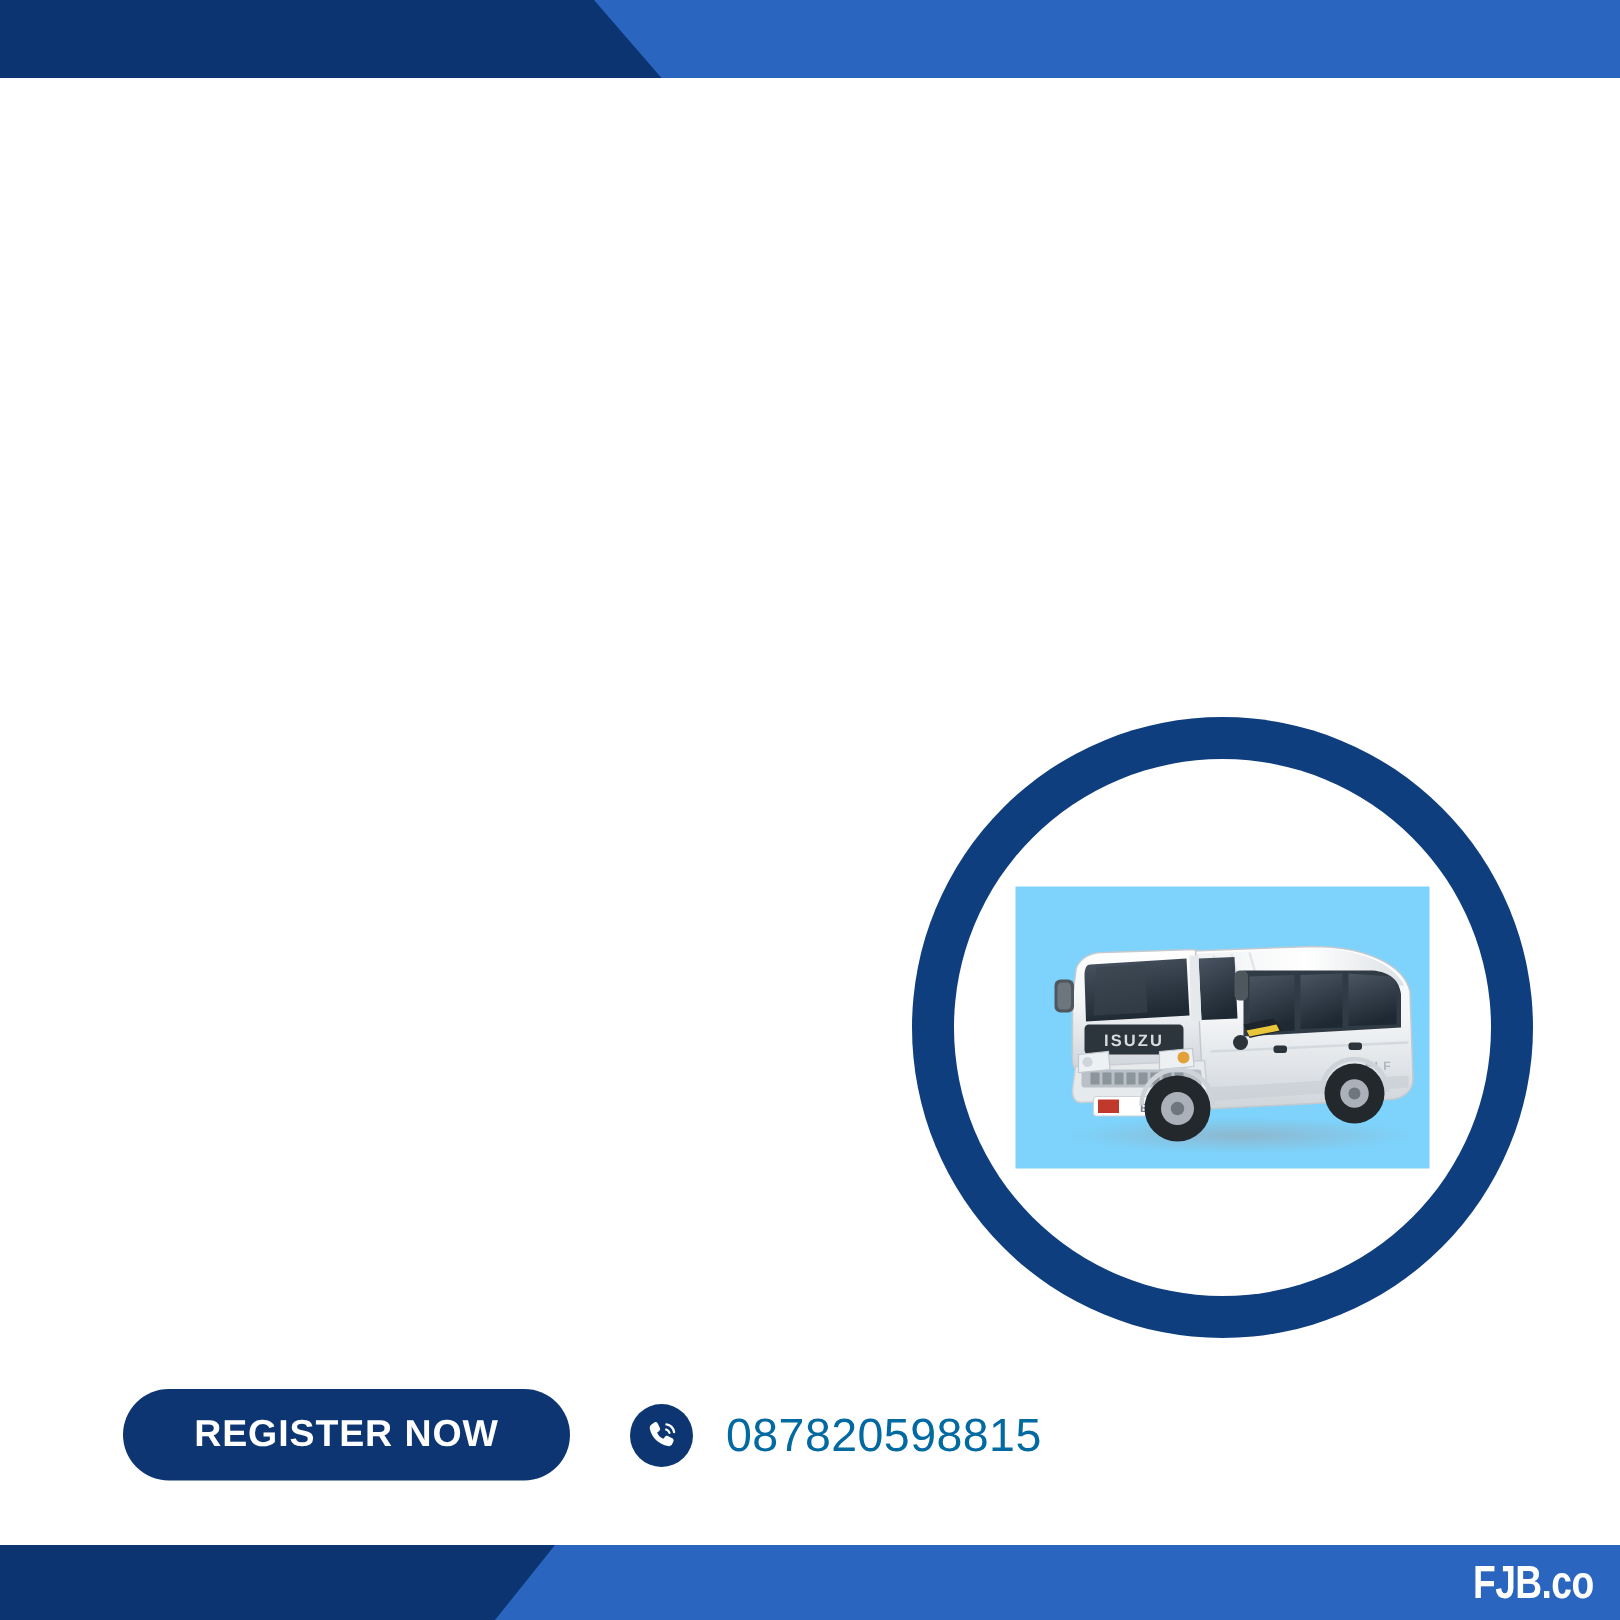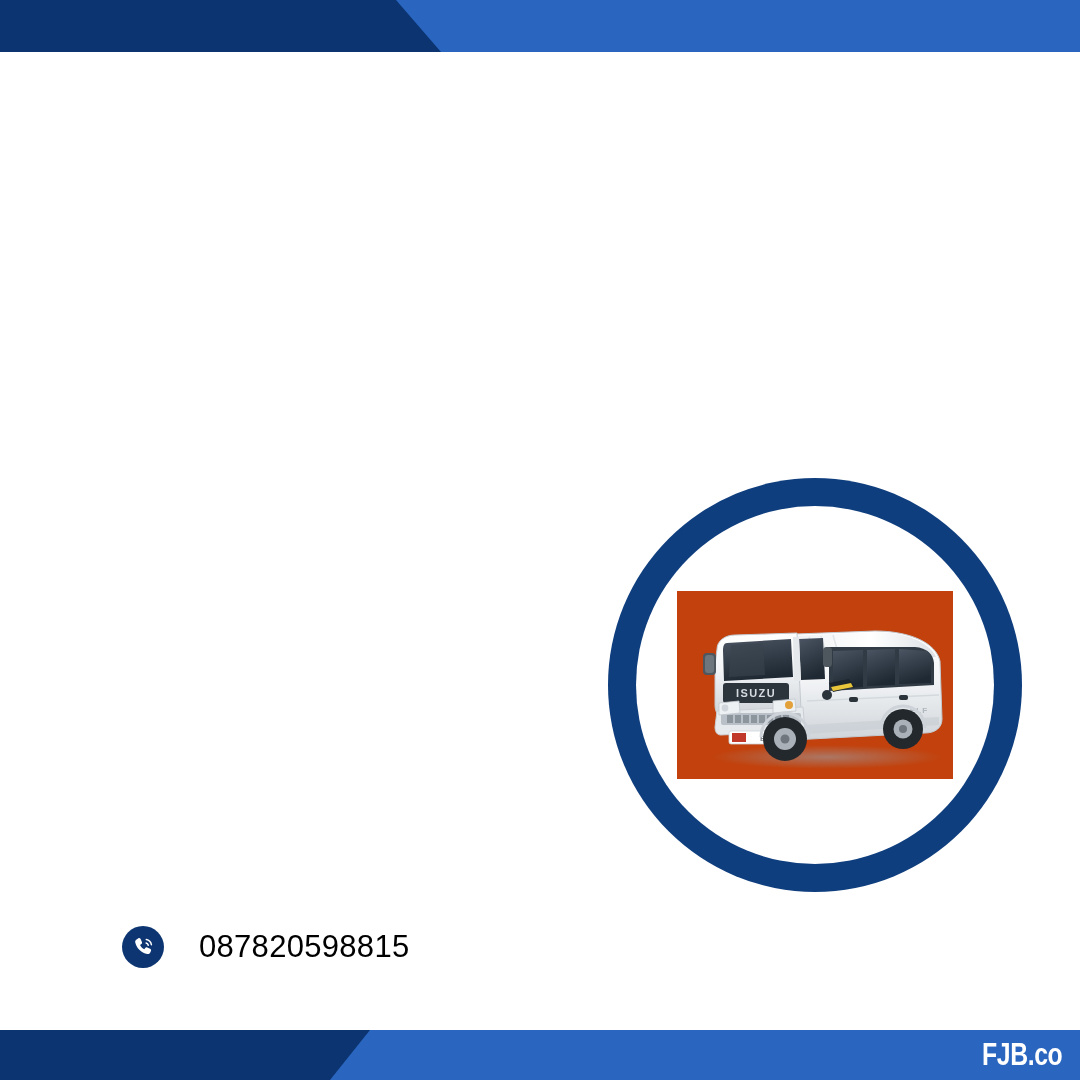--- a/index.html
+++ b/index.html
@@ -80,21 +80,21 @@
     background: #ffffff;
     overflow: hidden;
   }
   .photo-plate {
     position: absolute;
     left: 50%;
     top: 50%;
     width: 276px;
     height: 188px;
     transform: translate(-50%, -50%);
-    background: #c2410c;
+    background: #7dd3fc;
   }
   .photo-plate svg { display: block; }
 
   
   .cta-row {
     position: absolute;
     left: 82px;
     top: 926px;
     display: flex;
     align-items: center;
@@ -124,22 +124,22 @@
     width: 42px;
     height: 42px;
     border-radius: 50%;
     background: #0C3572;
     display: flex;
     align-items: center;
     justify-content: center;
     flex: none;
   }
   .phone-number {
-    margin-left: 35px;
-    color: #000000;
+    margin-left: 22px;
+    color: #0369a1;
     font-family: "Liberation Sans", sans-serif;
     font-size: 31px;
     letter-spacing: 0.3px;
     white-space: nowrap;
   }
 
   
   .bottom-banner {
     position: absolute;
     left: 0; top: 1030px;
@@ -297,20 +297,21 @@
           </g>
 
           <path d="M84 146 A24 24 0 0 1 132 146" fill="none" stroke="#cdd3d9" stroke-width="3"></path>
           <path d="M204 137 A22 22 0 0 1 248 137" fill="none" stroke="#cdd3d9" stroke-width="3"></path>
         </svg>
       </div>
     </div>
   </div>
 
   <div class="cta-row">
+    <button class="register-button">REGISTER NOW</button>
 
     <div class="phone-block">
       <span class="phone-icon">
         <svg width="26" height="26" viewBox="0 0 26 26">
           <path d="M8.4 4.2c0.9-0.4 1.8 0 2.2 0.9l1.3 2.9c0.35 0.8 0.1 1.6-0.6 2.1l-1.2 0.85c0.6 1.9 2.3 3.6 4.2 4.25l0.9-1.25c0.5-0.7 1.3-0.9 2.05-0.55l2.9 1.35c0.85 0.4 1.2 1.35 0.8 2.2l-0.8 1.7c-0.5 1.05-1.6 1.6-2.8 1.4C11.1 18.9 6.3 14.1 5.2 8.3c-0.2-1.15 0.35-2.3 1.4-2.8z" fill="#ffffff"></path>
           <path d="M16.3 5.6c2.6 0.5 4.6 2.5 5.1 5.1" fill="none" stroke="#ffffff" stroke-width="1.5" stroke-linecap="round"></path>
           <path d="M16.1 9.0c1.1 0.3 1.9 1.1 2.2 2.2" fill="none" stroke="#ffffff" stroke-width="1.5" stroke-linecap="round"></path>
         </svg>
       </span>
       <span class="phone-number">087820598815</span>

